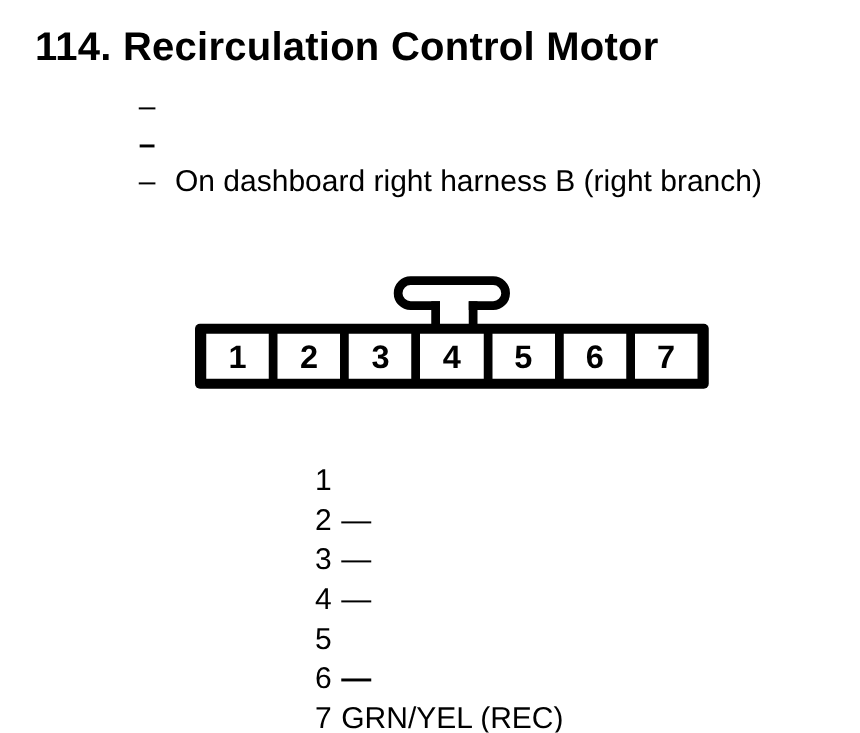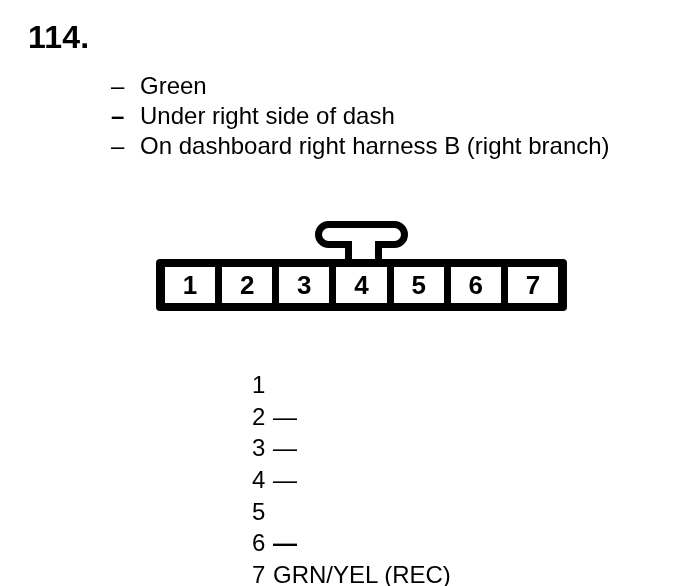--- a/index.html
+++ b/index.html
@@ -76,30 +76,29 @@
   }
   .pin-wire{display:inline-block;}
 </style>
 </head>
 <body>
 
 <div class="page">
 
   <div class="title-row">
     <span>114.</span>
+    <span>Recirculation Control Motor</span>
   </div>
 
   <div class="notes">
     <div class="note-row">
       <span class="note-dash">–</span>
-      <span>Green</span>
     </div>
     <div class="note-row">
       <span class="note-dash bold-dash">–</span>
-      <span>Under right side of dash</span>
     </div>
     <div class="note-row">
       <span class="note-dash">–</span>
       <span>On dashboard right harness B (right branch)</span>
     </div>
   </div>
 
   <svg class="connector-tab" width="130" height="44" viewBox="0 0 130 44">
     <rect x="18.5" y="6.5" width="86" height="20" rx="10" fill="#ffffff" stroke="#000000" stroke-width="7"></rect>
     <rect x="52" y="20" width="23" height="16" fill="#ffffff"></rect>

